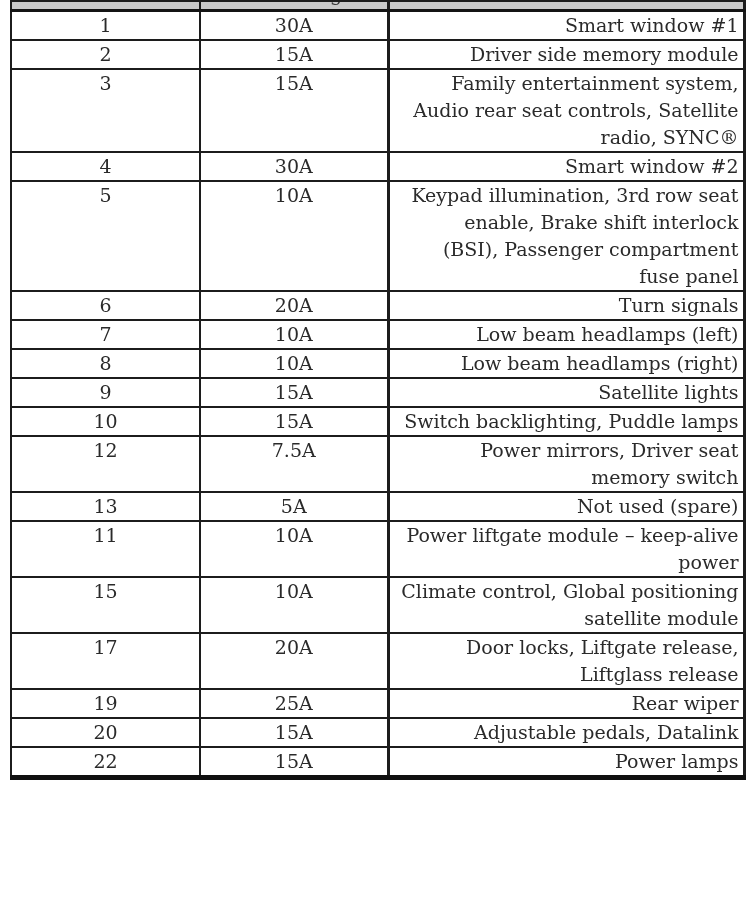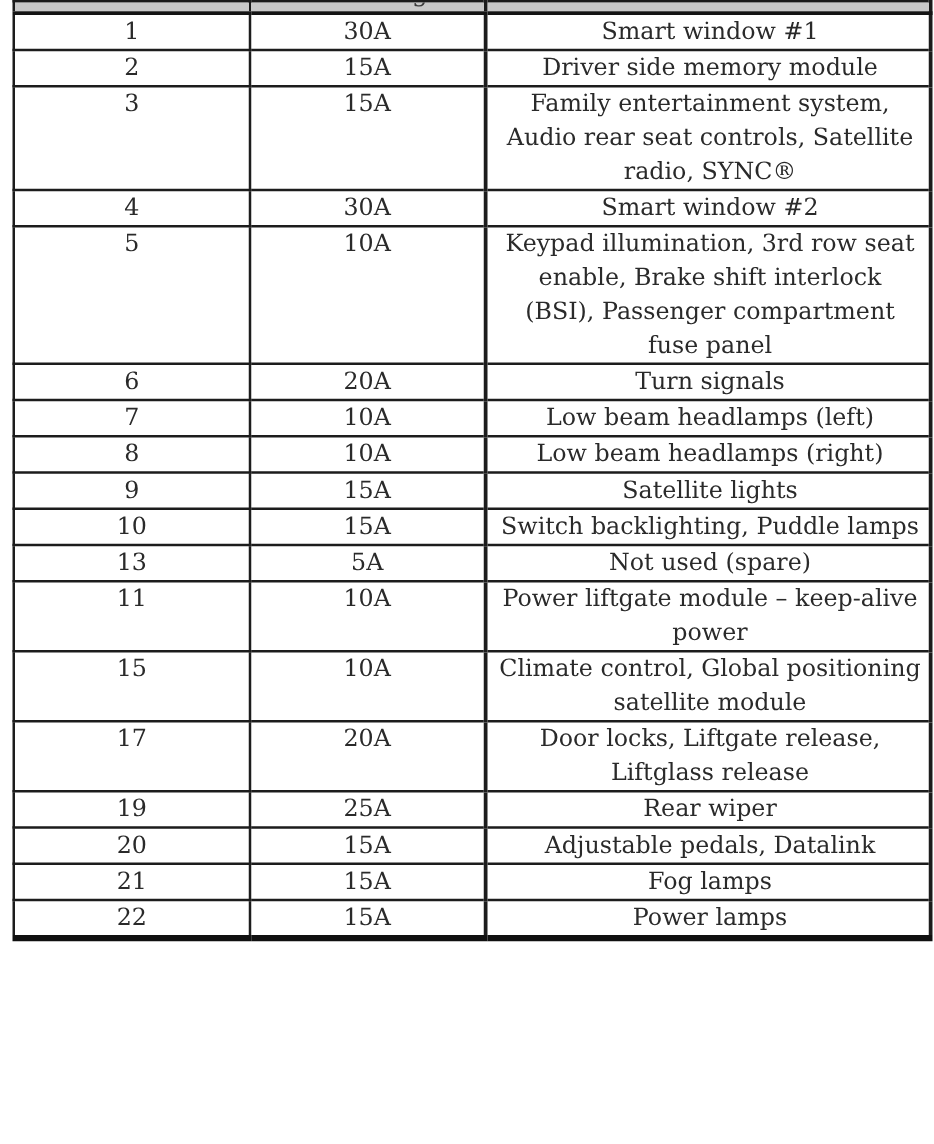--- a/index.html
+++ b/index.html
@@ -30,21 +30,21 @@
   th, td {
     border: 2px solid #1c1c1c;
     font-size: 19px;
     line-height: 27px;
     color: #2a2a2a;
     vertical-align: top;
     padding: 0;
     font-weight: normal;
   }
   td.desc, th.desc {
-    text-align: center;
+    text-align: right;
     padding-left: 8px;
     padding-right: 4px;
     white-space: pre-line;
     border-left-width: 3px;
   }
   td.num, td.amp { text-align: center; }
   td:first-child, th:first-child { border-left-width: 2px; }
   td:last-child, th:last-child { border-right-width: 3px; }
 
   thead th {
@@ -136,20 +136,26 @@
           <td class="num">9</td>
           <td class="amp">15A</td>
           <td class="desc">Satellite lights</td>
         </tr>
         <tr>
           <td class="num">10</td>
           <td class="amp">15A</td>
           <td class="desc">Switch backlighting, Puddle lamps</td>
         </tr>
         <tr>
+          <td class="num">12</td>
+          <td class="amp">7.5A</td>
+          <td class="desc">Power mirrors, Driver seat
+memory switch</td>
+        </tr>
+        <tr>
           <td class="num">13</td>
           <td class="amp">5A</td>
           <td class="desc">Not used (spare)</td>
         </tr>
         <tr>
           <td class="num">11</td>
           <td class="amp">10A</td>
           <td class="desc">Power liftgate module – keep-alive
 power</td>
         </tr>
@@ -169,24 +175,19 @@
           <td class="num">19</td>
           <td class="amp">25A</td>
           <td class="desc">Rear wiper</td>
         </tr>
         <tr>
           <td class="num">20</td>
           <td class="amp">15A</td>
           <td class="desc">Adjustable pedals, Datalink</td>
         </tr>
         <tr>
-          <td class="num">21</td>
-          <td class="amp">15A</td>
-          <td class="desc">Fog lamps</td>
-        </tr>
-        <tr>
           <td class="num">22</td>
           <td class="amp">15A</td>
           <td class="desc">Power lamps</td>
         </tr>
       </tbody>
   </table>
 </div>
 
 </body></html>

